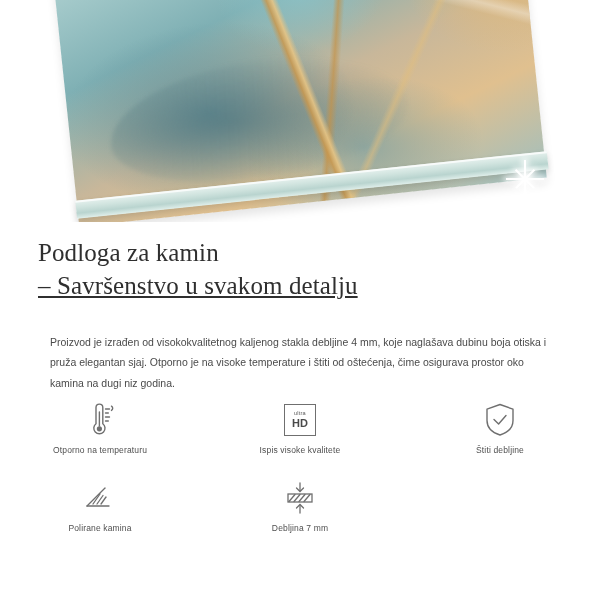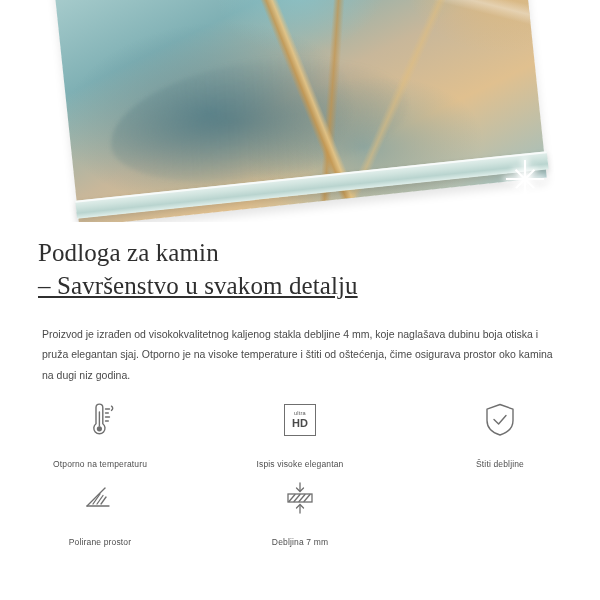--- a/index.html
+++ b/index.html
@@ -133,21 +133,21 @@
     font-size: 25px;
     line-height: 1.32;
     color: #2f2f2f;
     letter-spacing: 0.1px;
   }
   .title .line2 {
     display: block;
     text-decoration: underline;
   }
   .desc {
-    margin: 4px;
+    margin: 12px;
     padding: 18px 38px 0 38px;
     font-size: 10.5px;
     line-height: 1.95;
     color: #4a4a4a;
     max-width: 545px;
   }
 
   
   .features {
     position: absolute;
@@ -169,21 +169,21 @@
     height: 44px;
     display: flex;
     align-items: center;
     justify-content: center;
   }
   .feature-label {
     font-size: 8.5px;
     color: #4f4f4f;
     text-align: center;
     letter-spacing: 0.15px;
-    margin-top: 17px;
+    margin-top: 3px;
   }
   svg { display: block; }
   .ultrahd {
     width: 30px;
     height: 30px;
     border: 1.4px solid #6f6f6f;
     display: flex;
     flex-direction: column;
     align-items: center;
     justify-content: center;
@@ -249,21 +249,21 @@
       <div class="feature-label">Otporno na temperaturu</div>
     </div>
 
     <div class="feature">
       <div class="feature-icon">
         <div class="ultrahd">
           <div class="u">ultra</div>
           <div class="hd">HD</div>
         </div>
       </div>
-      <div class="feature-label">Ispis visoke elegantan</div>
+      <div class="feature-label">Ispis visoke kvalitete</div>
     </div>
 
     <div class="feature">
       <div class="feature-icon">
         <svg width="34" height="38" viewBox="0 0 34 38" fill="none" stroke="#6f6f6f" stroke-width="1.4" stroke-linecap="round" stroke-linejoin="round">
           <path d="M17 3.5 30 8.2v11.2c0 7.4-5.6 12.2-13 14.6-7.4-2.4-13-7.2-13-14.6V8.2z"></path>
           <polyline points="11,18.5 15.6,23 23,14.5"></polyline>
         </svg>
       </div>
       <div class="feature-label">Štiti debljine</div>
@@ -273,21 +273,21 @@
     <div class="feature">
       <div class="feature-icon">
         <svg width="36" height="30" viewBox="0 0 36 30" fill="none" stroke="#6f6f6f" stroke-width="1.3" stroke-linecap="round">
           <path d="M5 23 27 23"></path>
           <path d="M5 23 23 5"></path>
           <line x1="11" y1="21" x2="18" y2="11"></line>
           <line x1="15" y1="21" x2="21" y2="12.5"></line>
           <line x1="19" y1="21" x2="24" y2="14"></line>
         </svg>
       </div>
-      <div class="feature-label">Polirane prostor</div>
+      <div class="feature-label">Polirane kamina</div>
     </div>
 
     <div class="feature">
       <div class="feature-icon">
         <svg width="36" height="36" viewBox="0 0 36 36" fill="none" stroke="#6f6f6f" stroke-width="1.3" stroke-linecap="round">
           <line x1="18" y1="3" x2="18" y2="11"></line>
           <polyline points="14.5,8 18,11.5 21.5,8"></polyline>
           <rect x="6" y="14" width="24" height="8"></rect>
           <line x1="7" y1="21.5" x2="13" y2="14.5"></line>
           <line x1="12" y1="21.5" x2="18" y2="14.5"></line>

